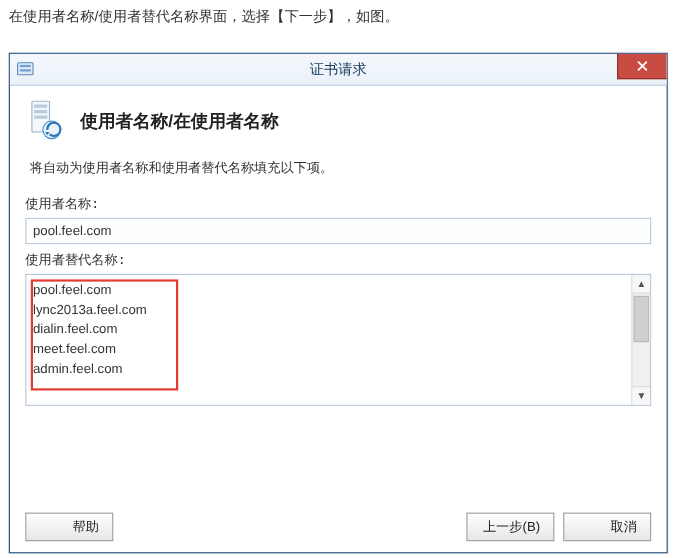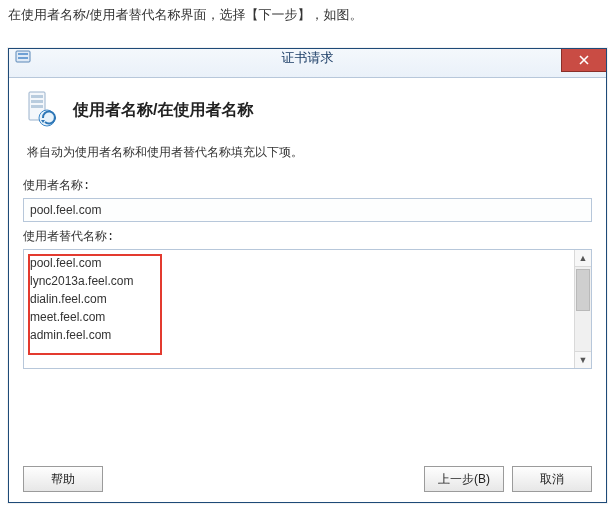--- a/index.html
+++ b/index.html
@@ -1,39 +1,39 @@
 <!DOCTYPE html>
 <html><head>
 <meta charset="utf-8">
 <style>
   html,body{margin:0;padding:0;font-family:"Microsoft YaHei","SimSun",Tahoma,sans-serif;font-size:12px;background:#fff;color:#333;}
   .page{width:525px;height:507px;position:relative;box-sizing:border-box;border-radius:29px;}
   .caption{padding:6px 8px 10px;font-size:13px;color:#333;}
   .window{position:absolute;left:8px;top:48px;width:599px;height:455px;border:1px solid #1e4a78;box-shadow:0 0 0 1px rgba(0,0,0,.05);background:#fff;box-sizing:border-box;}
-  .titlebar{height:28px;background:linear-gradient(#f4f8fc,#eaf1f9);border-bottom:1px solid #b7c7da;display:flex;position:relative;}
+  .titlebar{height:28px;background:linear-gradient(#f4f8fc,#eaf1f9);border-bottom:1px solid #b7c7da;display:flex;align-items:center;position:relative;}
   .titlebar .sys-icon{width:16px;height:16px;margin:0 6px;display:flex;align-items:center;justify-content:center;}
   .titlebar .title-text{position:absolute;left:0;right:0;text-align:center;font-size:13px;color:#1b3d66;pointer-events:none;}
   .close-btn{position:absolute;right:0;top:0;width:44px;height:22px;background:#c94c44;border:1px solid #8a2f29;border-top:none;border-right:none;display:flex;align-items:center;justify-content:center;color:#fff;font-size:13px;font-weight:bold;cursor:default;}
   .content{padding:12px 14px 0 14px;}
   .header{display:flex;align-items:center;margin-bottom:14px;}
   .header-icon{width:40px;height:40px;margin-right:10px;position:relative;}
   .header h1{font-size:16px;font-weight:bold;margin:0;color:#222;}
   .desc{font-size:12px;margin:12px 4px 16px;color:#333;}
   .field-label{font-size:12px;margin:6px 0 4px;color:#333;font-family:Liberation Mono, monospace;}
   .textbox{width:100%;box-sizing:border-box;border:1px solid #b7c7da;background:#fdfefe;height:24px;padding:3px 6px;font-size:12px;color:#333;}
   .listwrap{position:relative;width:100%;box-sizing:border-box;border:1px solid #b7c7da;background:#fff;height:120px;overflow:hidden;margin-top:2px;}
   .listbox{width:calc(100% - 16px);height:100%;padding:4px 6px;box-sizing:border-box;}
   .listbox .item{font-size:12px;line-height:18px;color:#333;}
   .redbox{position:absolute;border:2px solid #e33a2f;width:130px;height:97px;left:4px;top:4px;pointer-events:none;}
   .vscroll{position:absolute;right:0;top:0;width:16px;height:100%;background:#f0f0f0;border-left:1px solid #d9d9d9;display:flex;flex-direction:column;}
   .vscroll .arrow{height:16px;display:flex;align-items:center;justify-content:center;font-size:9px;color:#555;background:#f7f7f7;border-bottom:1px solid #d9d9d9;cursor:default;}
   .vscroll .arrow.last{border-top:1px solid #d9d9d9;border-bottom:none;margin-top:auto;}
   .vscroll .thumb{width:12px;margin:2px auto;height:40px;background:#cfcfcf;border:1px solid #b9b9b9;}
   .button-row{position:absolute;left:0;right:0;bottom:10px;padding:0 14px;display:flex;align-items:center;}
-  .btn{min-width:80px;height:26px;border:1px solid #9b9b9b;background:linear-gradient(#fefefe,#e7e7e7);font-size:12px;color:#222;padding:0 12px;cursor:default;box-sizing:border-box;}
+  .btn{min-width:80px;height:26px;border:1px solid #9b9b9b;background:linear-gradient(#fefefe,#e7e7e7);font-size:12px;color:#222;padding:0 12px;cursor:default;box-sizing:border-box;text-align:right;}
   .button-row .spacer{flex:1;}
   .button-row .btn + .btn{margin-left:8px;}
   .watermark{position:absolute;right:6px;bottom:2px;font-size:13px;color:#c9c9c9;font-style:italic;pointer-events:none;}
 </style>
 </head>
 <body>
 <div class="page">
 
 <div class="caption">在使用者名称/使用者替代名称界面，选择【下一步】，如图。</div>
 

